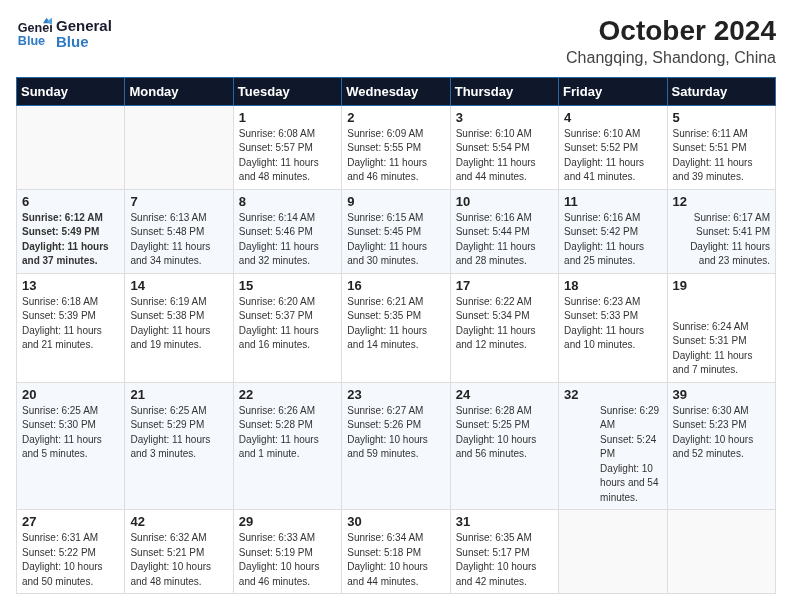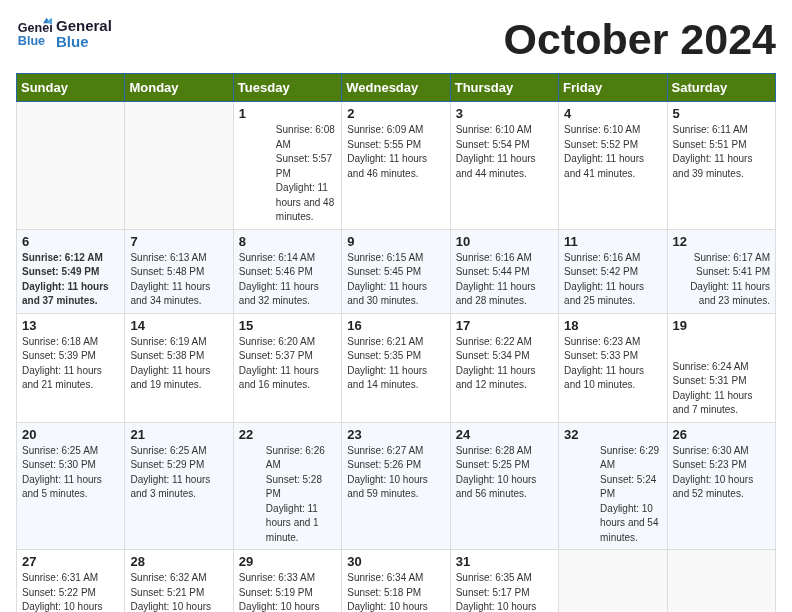--- a/index.html
+++ b/index.html
@@ -26,37 +26,37 @@
       gap: 4px;
     }
     .logo-icon {
       width: 36px;
       height: 36px;
     }
     .title-block {
       text-align: right;
     }
     .month-title {
-      font-size: 43px;
+      font-size: 28px;
       font-weight: bold;
       color: #222;
       line-height: 1.1;
     }
     .subtitle {
       font-size: 16px;
       color: #444;
       margin-top: 2px;
     }
     .calendar {
       width: 100%;
       border-collapse: collapse;
       border: 1px solid #ccc;
     }
     .calendar th {
-      background-color: #4d7c0f;
+      background-color: #0f172a;
       color: #fff;
       font-size: 13px;
       font-weight: bold;
       padding: 6px 4px;
       text-align: left;
       border: 1px solid #2568a8;
     }
     .calendar td {
       vertical-align: top;
       width: calc(100% / 7);
@@ -101,20 +101,21 @@
         <polygon points="30,8 38,8 34,2" fill="#2e7bc4"></polygon>
         <polygon points="34,6 40,2 40,10" fill="#4fa3e0"></polygon>
       </svg>
       <div style="display:flex;flex-direction:column;justify-content:center;">
         <div style="font-size:15px;font-weight:bold;color:#1a1a2e;line-height:1.1;">General</div>
         <div style="font-size:15px;font-weight:bold;color:#2e7bc4;line-height:1.1;">Blue</div>
       </div>
     </div>
     <div class="title-block">
       <div class="month-title">October 2024</div>
+      <div class="subtitle">Changqing, Shandong, China</div>
     </div>
   </div>
 
   <table class="calendar">
     <thead>
       <tr id="weekday-header">
           <th>Sunday</th>
           <th>Monday</th>
           <th>Tuesday</th>
           <th>Wednesday</th>
@@ -122,21 +123,21 @@
           <th>Friday</th>
           <th>Saturday</th>
         </tr>
     </thead>
     <tbody id="calendar-body">
         <tr>
           <td class="empty-cell"></td>
           <td class="empty-cell"></td>
           <td>
             <span class="day-num">1</span>
-            <div class="day-info" style="white-space: pre-line; margin-left: 37px;">Sunrise: 6:08 AM
+            <div class="day-info" style="white-space: pre-line;">Sunrise: 6:08 AM
 Sunset: 5:57 PM
 Daylight: 11 hours and 48 minutes.</div>
           </td>
           <td>
             <span class="day-num">2</span>
             <div class="day-info" style="white-space: pre-line;">Sunrise: 6:09 AM
 Sunset: 5:55 PM
 Daylight: 11 hours and 46 minutes.</div>
           </td>
           <td>
@@ -254,21 +255,21 @@
 Daylight: 11 hours and 5 minutes.</div>
           </td>
           <td>
             <span class="day-num">21</span>
             <div class="day-info" style="white-space: pre-line;">Sunrise: 6:25 AM
 Sunset: 5:29 PM
 Daylight: 11 hours and 3 minutes.</div>
           </td>
           <td>
             <span class="day-num">22</span>
-            <div class="day-info" style="white-space: pre-line; margin-left: 27px;">Sunrise: 6:26 AM
+            <div class="day-info" style="white-space: pre-line;">Sunrise: 6:26 AM
 Sunset: 5:28 PM
 Daylight: 11 hours and 1 minute.</div>
           </td>
           <td>
             <span class="day-num">23</span>
             <div class="day-info" style="white-space: pre-line;">Sunrise: 6:27 AM
 Sunset: 5:26 PM
 Daylight: 10 hours and 59 minutes.</div>
           </td>
           <td>
@@ -277,35 +278,35 @@
 Sunset: 5:25 PM
 Daylight: 10 hours and 56 minutes.</div>
           </td>
           <td>
             <span class="day-num">32</span>
             <div class="day-info" style="white-space: pre-line; margin-left: 36px;">Sunrise: 6:29 AM
 Sunset: 5:24 PM
 Daylight: 10 hours and 54 minutes.</div>
           </td>
           <td>
-            <span class="day-num">26</span>
+            <span class="day-num">39</span>
             <div class="day-info" style="white-space: pre-line;">Sunrise: 6:30 AM
 Sunset: 5:23 PM
 Daylight: 10 hours and 52 minutes.</div>
           </td>
         </tr>
         <tr>
           <td>
             <span class="day-num">27</span>
             <div class="day-info" style="white-space: pre-line;">Sunrise: 6:31 AM
 Sunset: 5:22 PM
 Daylight: 10 hours and 50 minutes.</div>
           </td>
           <td>
-            <span class="day-num">28</span>
+            <span class="day-num">42</span>
             <div class="day-info" style="white-space: pre-line;">Sunrise: 6:32 AM
 Sunset: 5:21 PM
 Daylight: 10 hours and 48 minutes.</div>
           </td>
           <td>
             <span class="day-num">29</span>
             <div class="day-info" style="white-space: pre-line;">Sunrise: 6:33 AM
 Sunset: 5:19 PM
 Daylight: 10 hours and 46 minutes.</div>
           </td>

